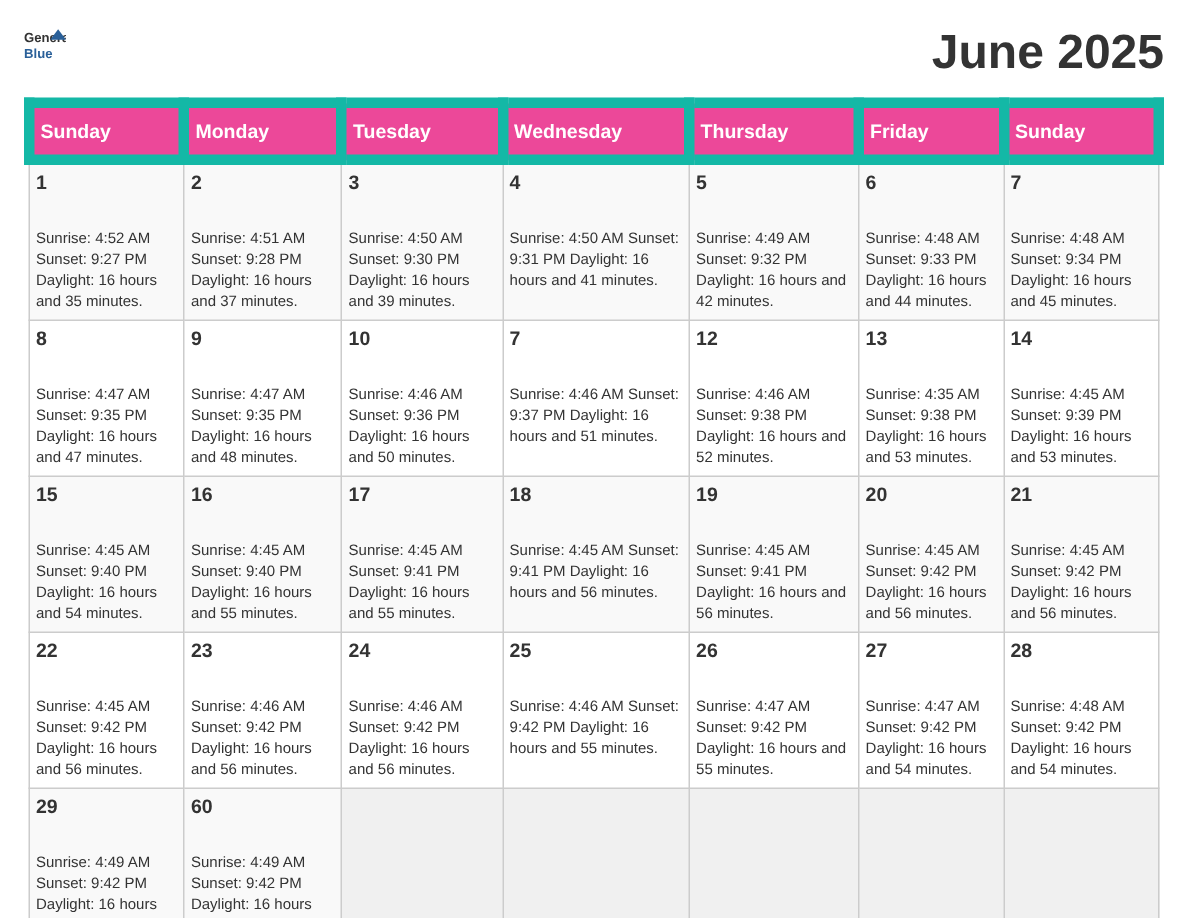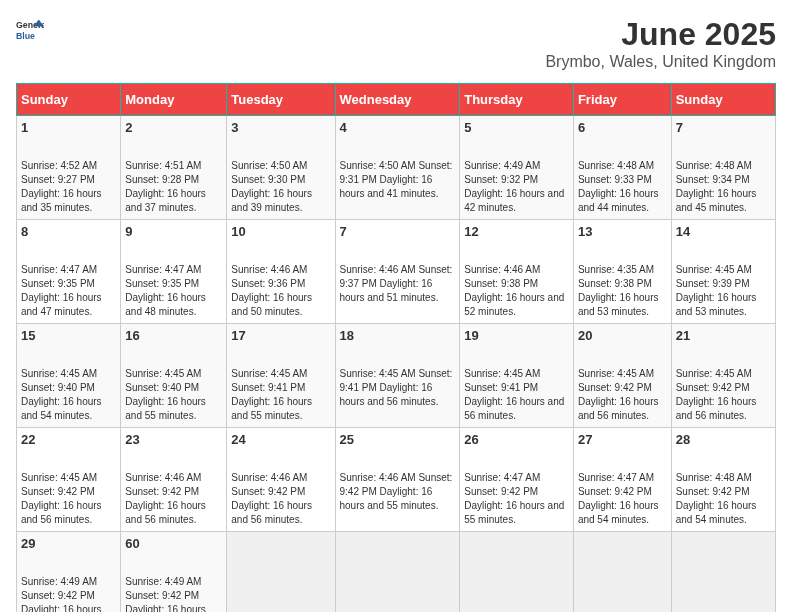--- a/index.html
+++ b/index.html
@@ -19,44 +19,43 @@
     .logo {
       display: flex;
       align-items: center;
       gap: 4px;
     }
     .logo-icon {
       width: 28px;
       height: 28px;
     }
     .title-area {
-      text-align: right;
     }
     .main-title {
       font-size: 32px;
       font-weight: bold;
       color: #333;
     }
     .subtitle {
       font-size: 16px;
       color: #555;
     }
     table {
       width: 100%;
       border-collapse: collapse;
       font-size: 11px;
     }
     thead tr th {
-      background-color: #ef4444;
+      background-color: #ec4899;
       color: #fff;
       padding: 8px 4px;
       text-align: left;
       font-size: 13px;
       font-weight: bold;
-      border: 1px solid #14b8a6;
+      border: 7px solid #14b8a6;
     }
     tbody tr td {
       border: 1px solid #ccc;
       padding: 4px 4px;
       vertical-align: top;
       background: #fff;
       min-height: 70px;
     }
     tbody tr:nth-child(odd) td {
       background: #f9f9f9;
@@ -83,21 +82,20 @@
 <div class="header-area">
   <div class="logo">
     <svg class="logo-icon" viewBox="0 0 32 32" xmlns="http://www.w3.org/2000/svg">
       <text x="0" y="14" font-size="10" font-weight="bold" fill="#333">General</text>
       <text x="0" y="26" font-size="10" font-weight="bold" fill="#2a6099">Blue</text>
       <polygon points="26,4 32,12 20,12" fill="#2a6099"></polygon>
     </svg>
   </div>
   <div class="title-area">
     <div class="main-title">June 2025</div>
-    <div class="subtitle">Brymbo, Wales, United Kingdom</div>
   </div>
 </div>
 
 <table>
   <thead>
     <tr>
     <th>Sunday</th>
         <th>Monday</th>
         <th>Tuesday</th>
         <th>Wednesday</th>

